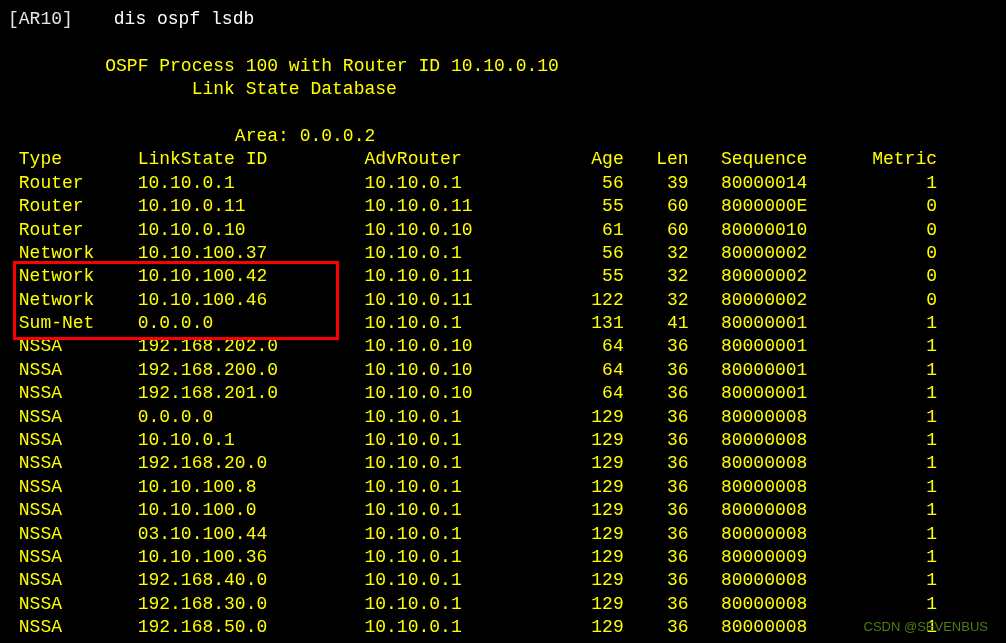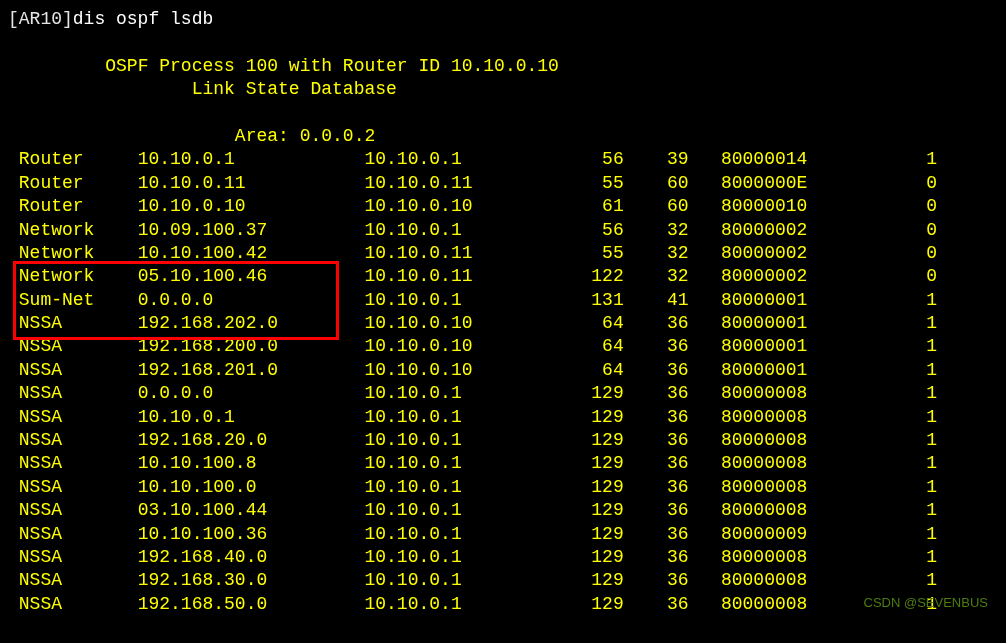--- a/index.html
+++ b/index.html
@@ -11,20 +11,21 @@
       color: #FFFF00;
       line-height: 1.3;
       width: 1006px;
       box-sizing: border-box;
     }
     .terminal-line {
       white-space: pre;
     }
     .prompt-input {
       color: #FFFFFF;
+      margin-left: 41px;
     }
     .prompt-bracket {
       color: #e5e5e5;
     }
     .highlight-box {
       border: 3px solid #FF0000;
       position: absolute;
       left: 5px;
       top: 253px;
       width: 320px;
@@ -55,20 +56,29 @@
 <div class="terminal-line"><span class="prompt-bracket">[AR10]</span><span class="prompt-input">dis ospf lsdb</span></div>
 <div class="terminal-line">&nbsp;</div>
 <div class="terminal-line">	 OSPF Process 100 with Router ID 10.10.0.10</div>
 <div class="terminal-line">		 Link State Database</div>
 <div class="terminal-line">&nbsp;</div>
 <div class="terminal-line">		     Area: 0.0.0.2</div>
 
 <table>
   <tbody id="table-body">
         <tr>
+          <td> Type       </td>
+          <td>LinkState ID         </td>
+          <td>AdvRouter        </td>
+          <td>    Age</td>
+          <td>   Len</td>
+          <td>   Sequence    </td>
+          <td>  Metric</td>
+        </tr>
+        <tr>
           <td> Router     </td>
           <td>10.10.0.1            </td>
           <td>10.10.0.1        </td>
           <td>     56</td>
           <td>    39</td>
           <td>   80000014    </td>
           <td>       1</td>
         </tr>
         <tr>
           <td> Router     </td>
@@ -83,39 +93,39 @@
           <td> Router     </td>
           <td>10.10.0.10           </td>
           <td>10.10.0.10       </td>
           <td>     61</td>
           <td>    60</td>
           <td>   80000010    </td>
           <td>       0</td>
         </tr>
         <tr>
           <td> Network    </td>
-          <td>10.09.100.37         </td>
+          <td>10.10.100.37         </td>
           <td>10.10.0.1        </td>
           <td>     56</td>
           <td>    32</td>
           <td>   80000002    </td>
           <td>       0</td>
         </tr>
         <tr>
           <td> Network    </td>
           <td>10.10.100.42         </td>
           <td>10.10.0.11       </td>
           <td>     55</td>
           <td>    32</td>
           <td>   80000002    </td>
           <td>       0</td>
         </tr>
         <tr>
           <td> Network    </td>
-          <td>05.10.100.46         </td>
+          <td>10.10.100.46         </td>
           <td>10.10.0.11       </td>
           <td>    122</td>
           <td>    32</td>
           <td>   80000002    </td>
           <td>       0</td>
         </tr>
         <tr>
           <td> Sum-Net    </td>
           <td>0.0.0.0              </td>
           <td>10.10.0.1        </td>

